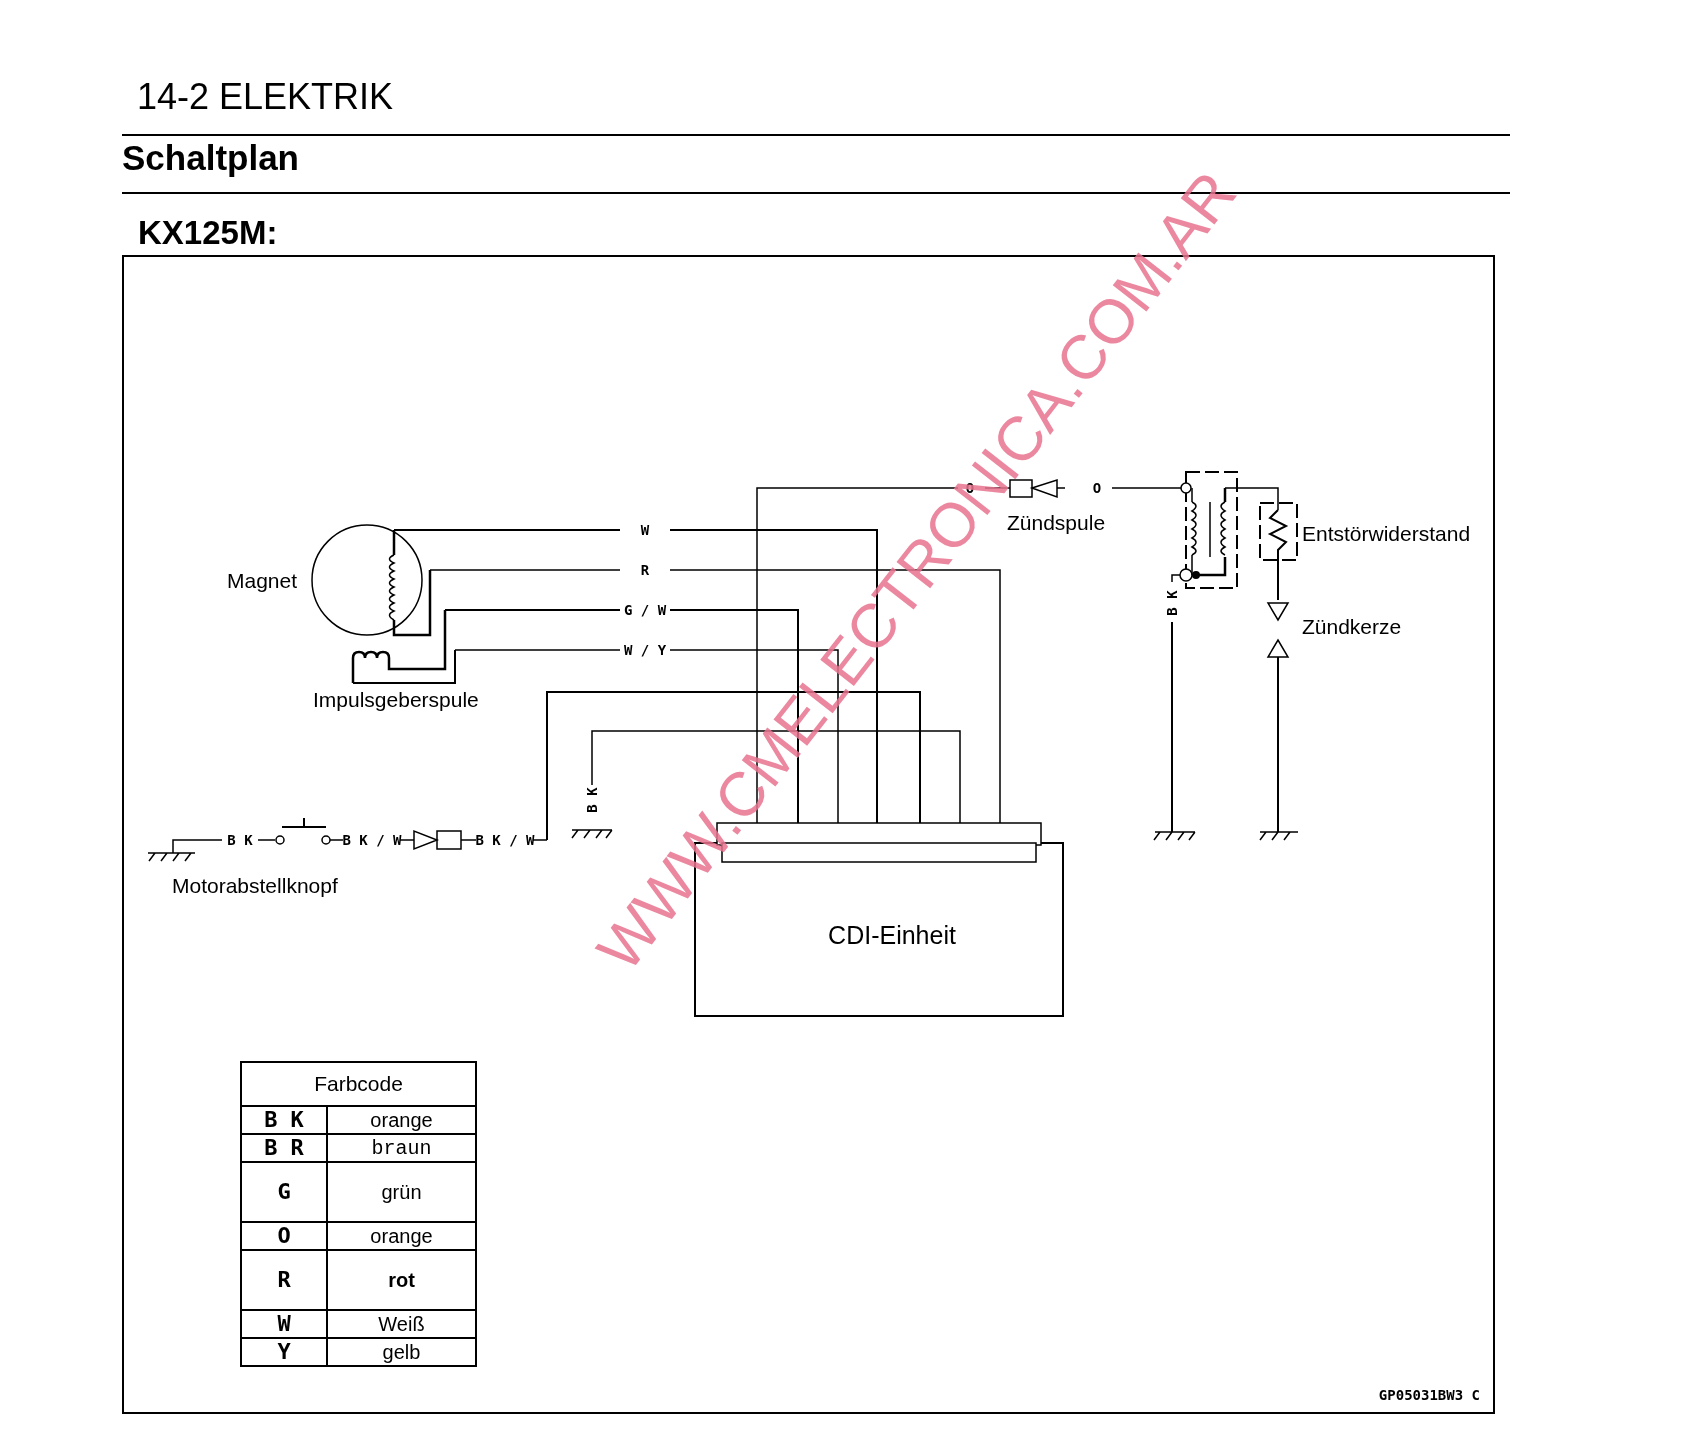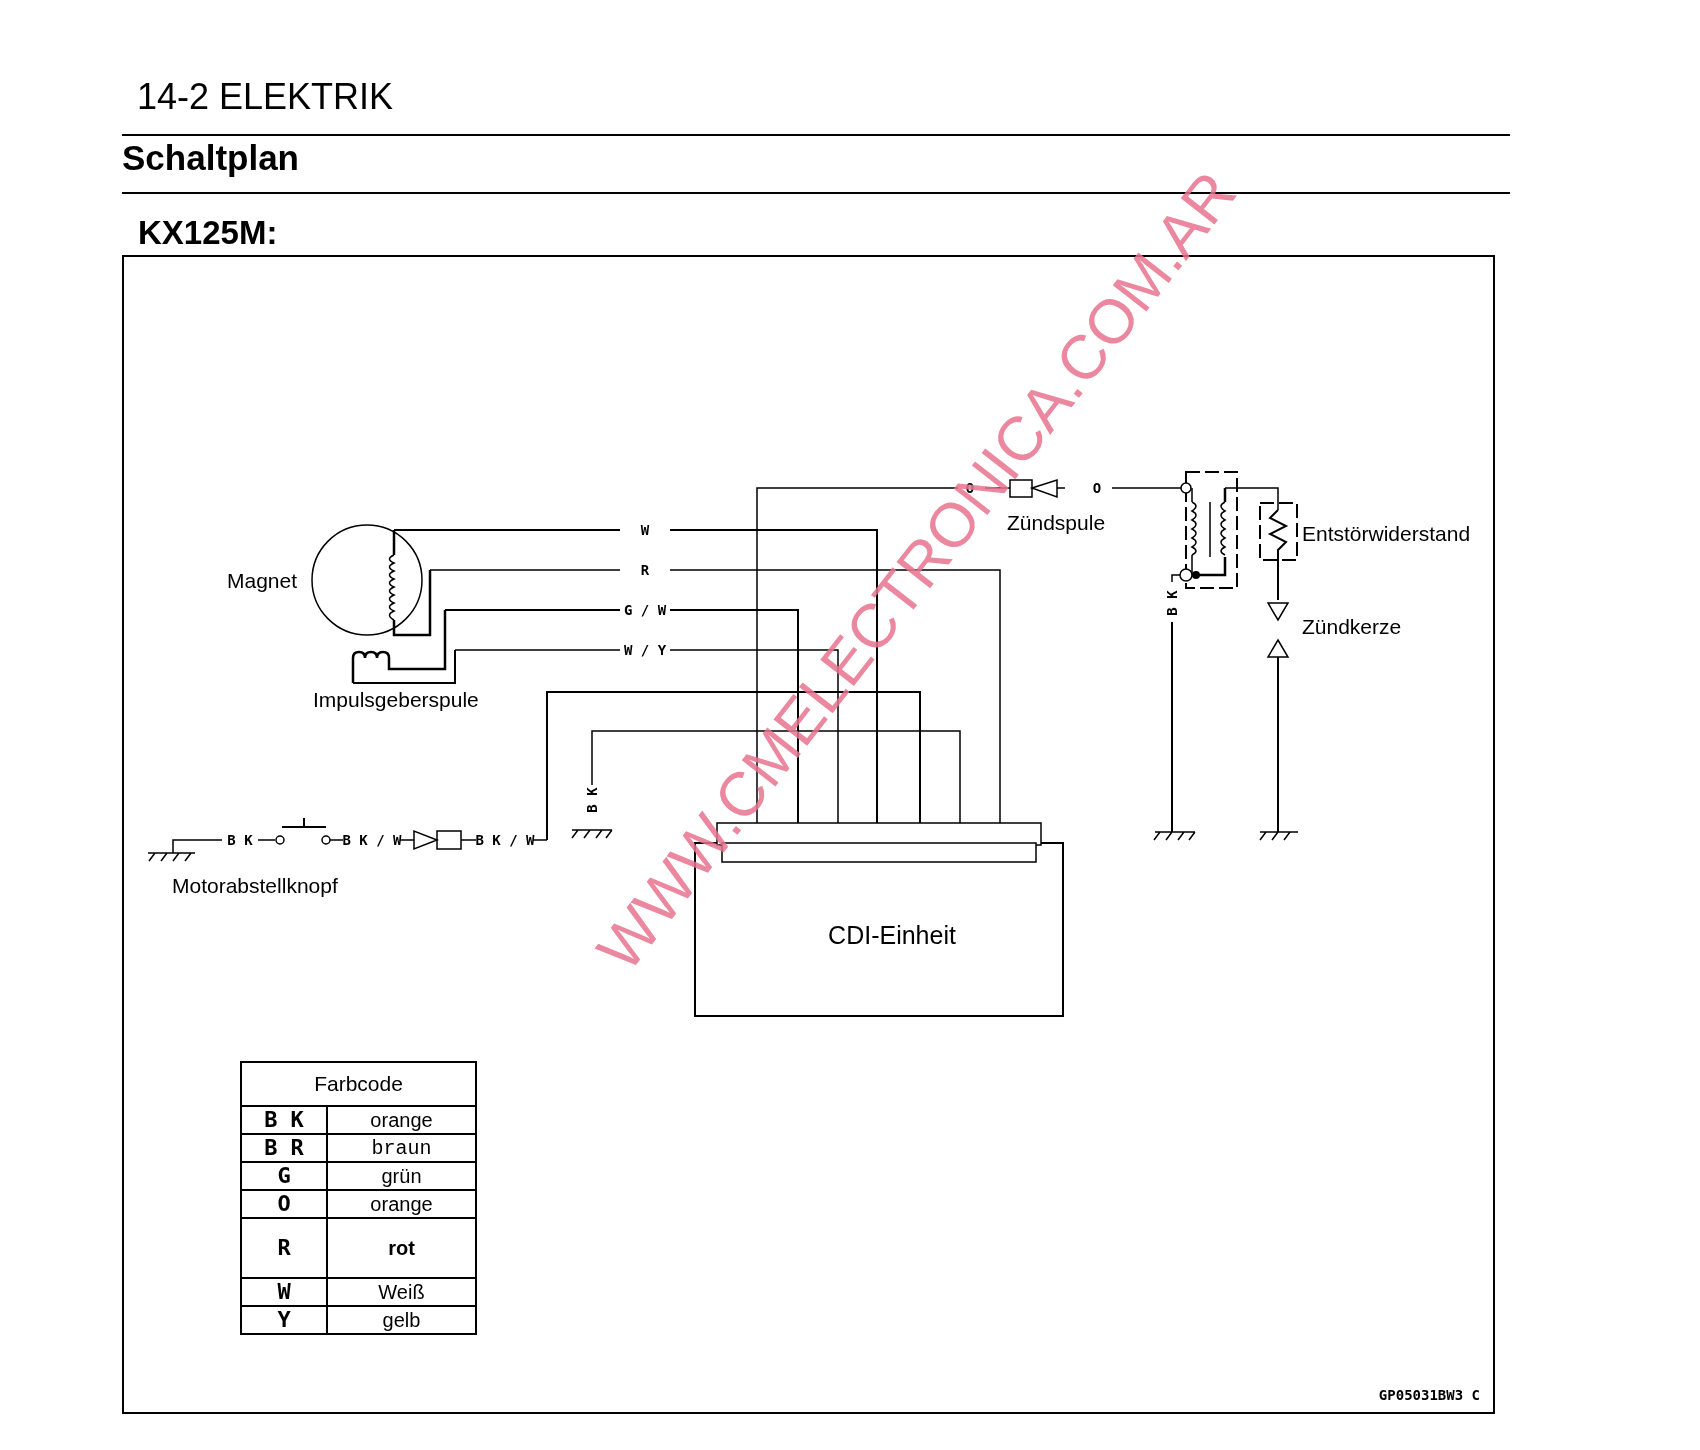--- a/index.html
+++ b/index.html
@@ -159,21 +159,21 @@
       <tr>
         <td style="border: 2px solid rgb(0, 0, 0); width: 84px; height: 26px; text-align: center; font-family: &quot;DejaVu Sans Mono&quot;, monospace; font-weight: bold; font-size: 22px; line-height: 24px; padding: 0px;">B K</td>
         <td style="border: 2px solid rgb(0, 0, 0); height: 26px; text-align: center; font-size: 20px; padding: 0px;">orange</td>
       </tr>
       <tr>
         <td style="border: 2px solid rgb(0, 0, 0); width: 84px; height: 26px; text-align: center; font-family: &quot;DejaVu Sans Mono&quot;, monospace; font-weight: bold; font-size: 22px; line-height: 24px; padding: 0px;">B R</td>
         <td style="border: 2px solid rgb(0, 0, 0); height: 26px; text-align: center; font-size: 20px; padding: 0px; font-family: Liberation Mono, monospace;">braun</td>
       </tr>
       <tr>
         <td style="border: 2px solid rgb(0, 0, 0); width: 84px; height: 26px; text-align: center; font-family: &quot;DejaVu Sans Mono&quot;, monospace; font-weight: bold; font-size: 22px; line-height: 24px; padding: 0px;">G</td>
-        <td style="border: 2px solid rgb(0, 0, 0); height: 26px; text-align: center; font-size: 20px; padding: 0px;">grün</td>
+        <td style="border: 2px solid rgb(0, 0, 0); height: 26px; text-align: center; font-size: 20px; padding: 16px;">grün</td>
       </tr>
       <tr>
         <td style="border: 2px solid rgb(0, 0, 0); width: 84px; height: 26px; text-align: center; font-family: &quot;DejaVu Sans Mono&quot;, monospace; font-weight: bold; font-size: 22px; line-height: 24px; padding: 0px;">O</td>
         <td style="border: 2px solid rgb(0, 0, 0); height: 26px; text-align: center; font-size: 20px; padding: 0px; margin-left: 16px;">orange</td>
       </tr>
       <tr>
         <td style="border: 2px solid rgb(0, 0, 0); width: 84px; height: 26px; text-align: center; font-family: &quot;DejaVu Sans Mono&quot;, monospace; font-weight: bold; font-size: 22px; line-height: 24px; padding: 0px;">R</td>
         <td style="border: 2px solid rgb(0, 0, 0); height: 26px; text-align: center; font-size: 20px; padding: 16px; font-weight: bold;">rot</td>
       </tr>
       <tr>

